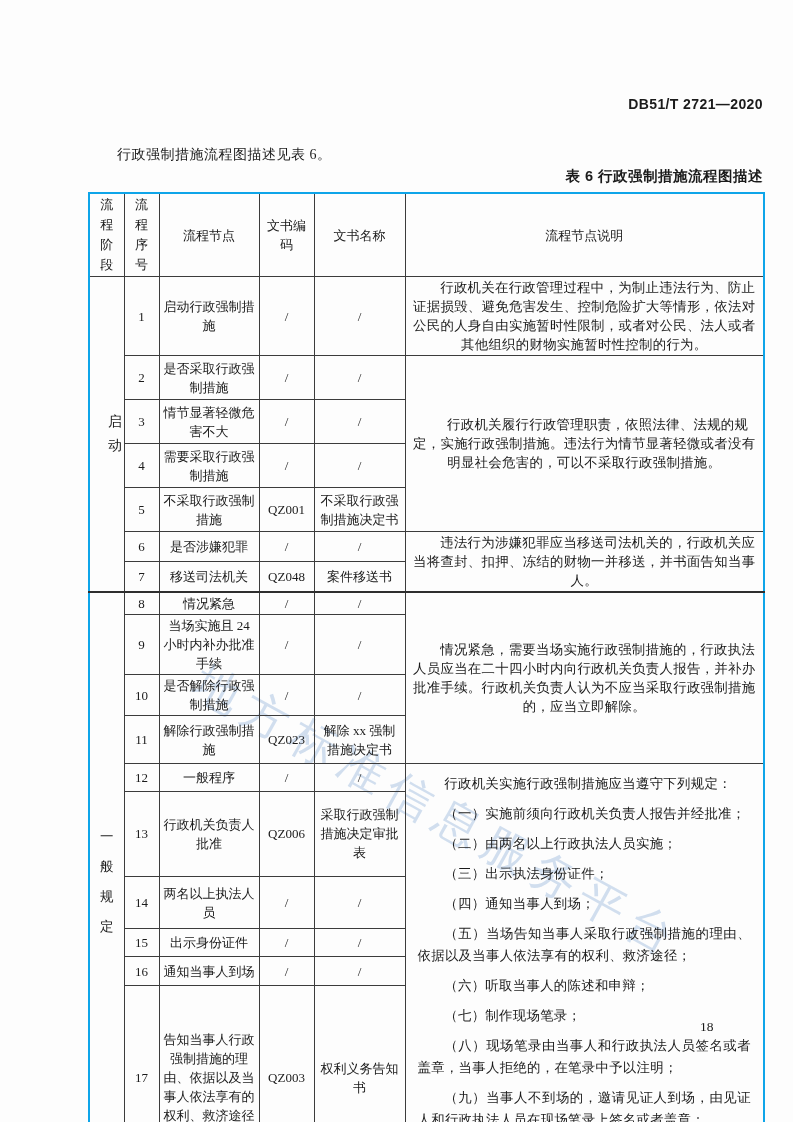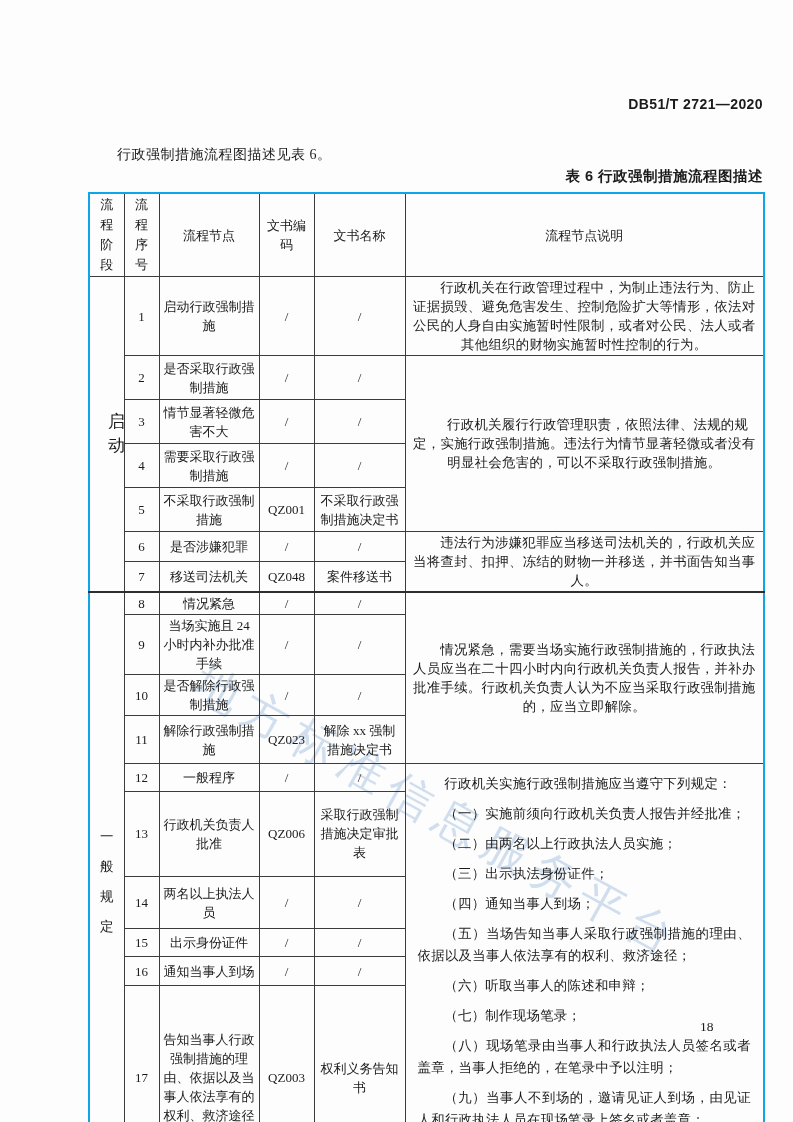--- a/index.html
+++ b/index.html
@@ -40,21 +40,21 @@
   }
   table.flow {
     position:absolute; top:192px; left:88px; width:675px;
     border-collapse:collapse; table-layout:fixed;
     border:2px solid #0ea5e9;
     font-size:13px; position:absolute; z-index:1; background:transparent;
   }
   table.flow td { border:1px solid #3c3c3c; text-align:center; vertical-align:middle;
     line-height:19px; padding:1px 4px; overflow:hidden; }
   .vtext { display:inline-block; width:1em; word-break:break-all; line-height:20px; }
-  .stage-start .vtext { line-height:24px; font-size:17px;margin-left:14px; }
+  .stage-start .vtext { line-height:24px; font-size:14px;margin-left:14px; }
   .stage-general .vtext { line-height:30px; font-size:13.5px; }
   tr.divider td { border-top:2px solid #2e2e2e; }
   td.desc { text-align:justify; padding:2px 6px; font-size:13.4px; letter-spacing:0.3px; }
   td.desc-top { vertical-align:top; line-height:16.5px; text-indent:2em;border-radius:6px; }
   td.desc-mid { vertical-align:middle; line-height:22px; text-indent:2em; }
   td.desc-list { vertical-align:top; }
   td.desc-list p { line-height:22px; text-indent:2em; text-align:justify; margin:8px; }
   td.lh15 { line-height:15px; }
   td.lh22 { line-height:22px; }
   td.lh27 { line-height:27px; }

